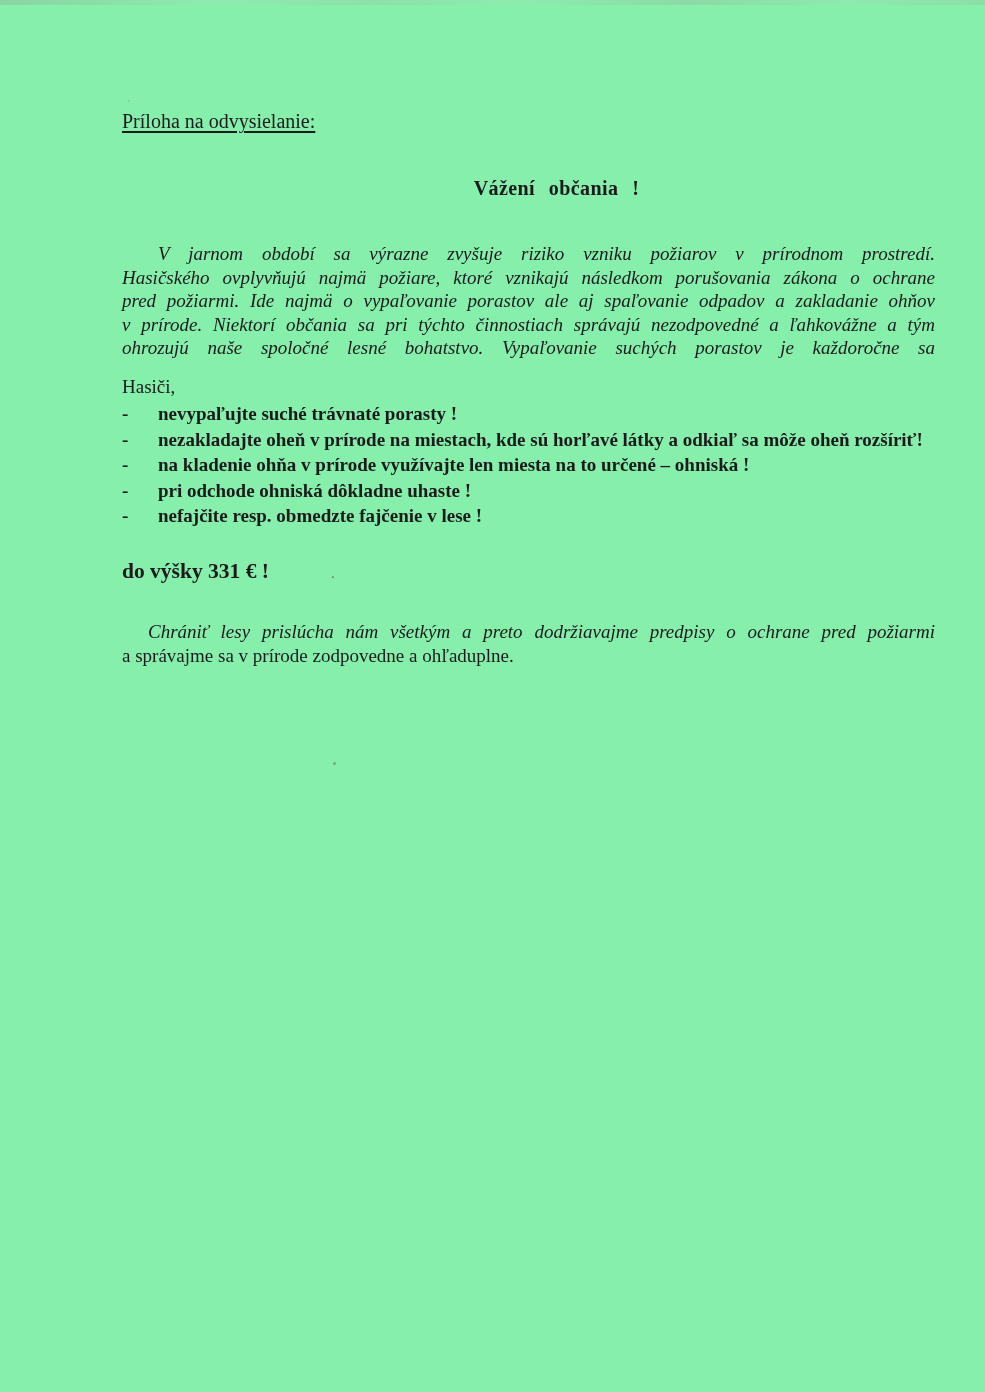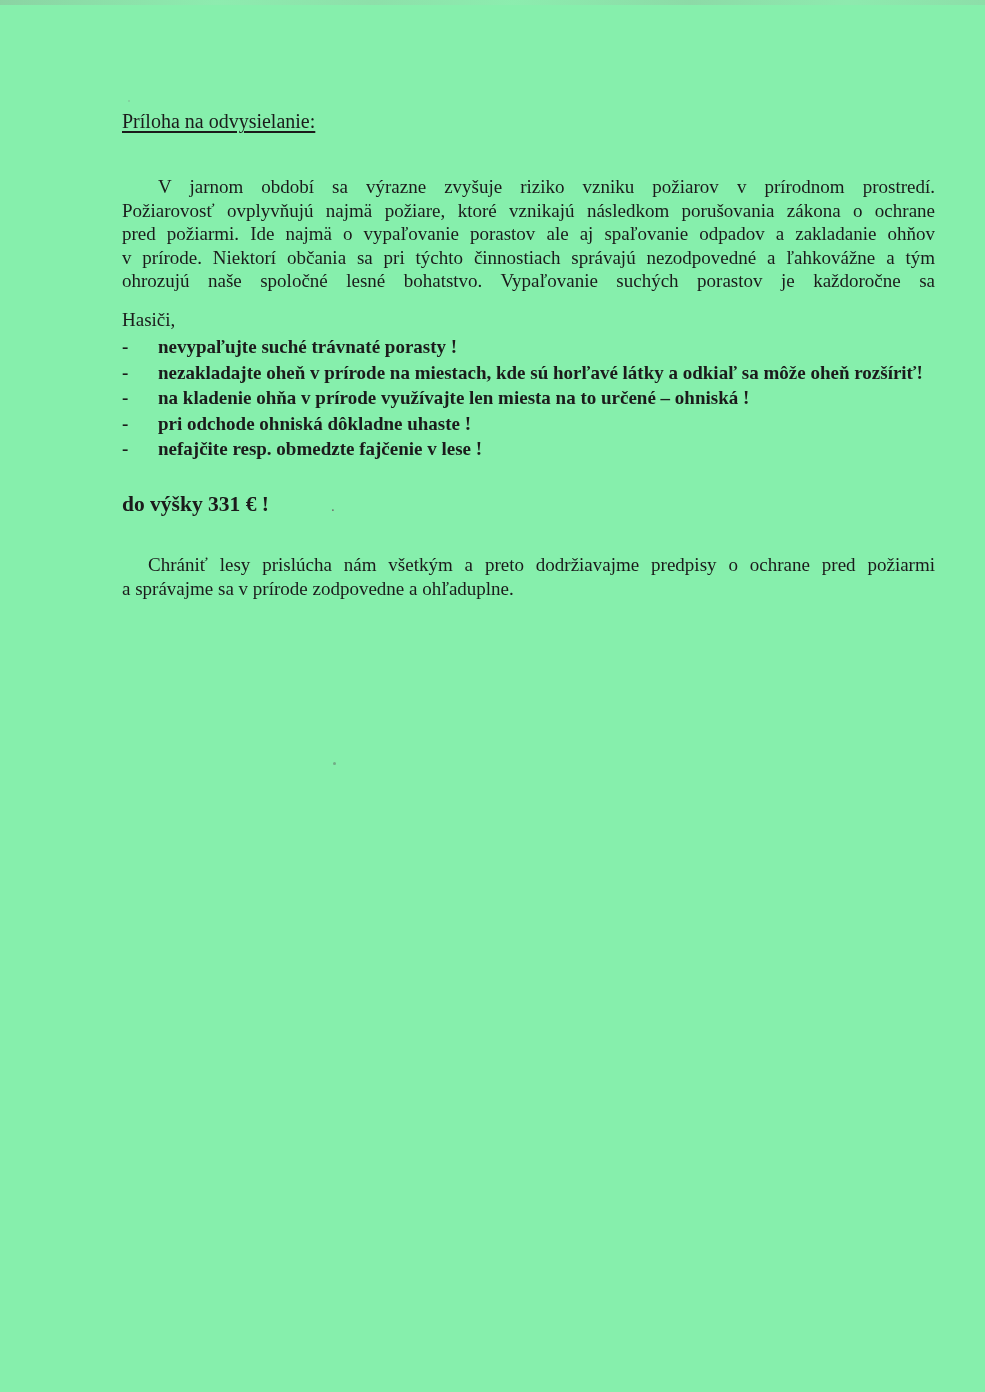--- a/index.html
+++ b/index.html
@@ -49,20 +49,21 @@
     letter-spacing: 0.02em;
   }
   .intro {
     margin-top: 42px;
     font-size: 19px;
     line-height: 23.6px;
   }
   .jline {
     text-align: justify;
     text-align-last: justify;
+    font-style: italic;
   }
   .jline.last {
     text-align-last: left;
   }
   .intro .indent1 { text-indent: 36px; }
   .salutation {
     margin-top: 16px;
     font-size: 19px;
   }
   .bullets {
@@ -109,24 +110,25 @@
   .speck.s1 { left: 333px; top: 762px; }
   .speck.s2 { left: 128px; top: 100px; width:2px; height:2px; background: rgba(120,120,118,.3); }
 </style>
 </head>
 <body>
 
 <div class="page">
 
   <div class="attachment-label">Príloha na odvysielanie:</div>
 
+  <h1 class="doc-title">Vážení občania !</h1>
 
   <div class="intro">
     <div class="jline indent1">V jarnom období sa výrazne zvyšuje riziko vzniku požiarov v prírodnom prostredí.</div>
-    <div class="jline">Požiarovosť ovplyvňujú najmä požiare, ktoré vznikajú následkom porušovania zákona o ochrane</div>
+    <div class="jline">Hasičského ovplyvňujú najmä požiare, ktoré vznikajú následkom porušovania zákona o ochrane</div>
     <div class="jline">pred požiarmi. Ide najmä o vypaľovanie porastov ale aj spaľovanie odpadov a zakladanie ohňov</div>
     <div class="jline">v prírode. Niektorí občania sa pri týchto činnostiach správajú nezodpovedné a ľahkovážne a tým</div>
     <div class="jline">ohrozujú naše spoločné lesné bohatstvo. Vypaľovanie suchých porastov je každoročne sa</div>
   </div>
 
   <div class="salutation">Hasiči,</div>
 
   <div class="bullets">
     <div class="bullet">
       <span class="dash">-</span>

